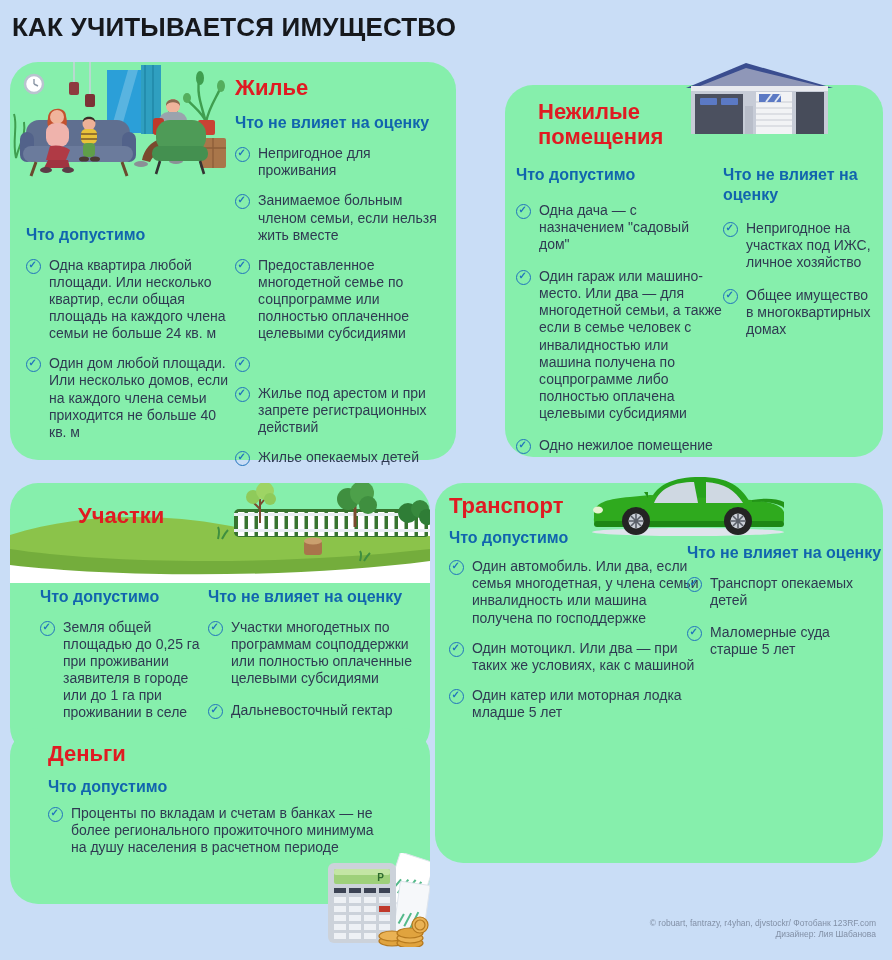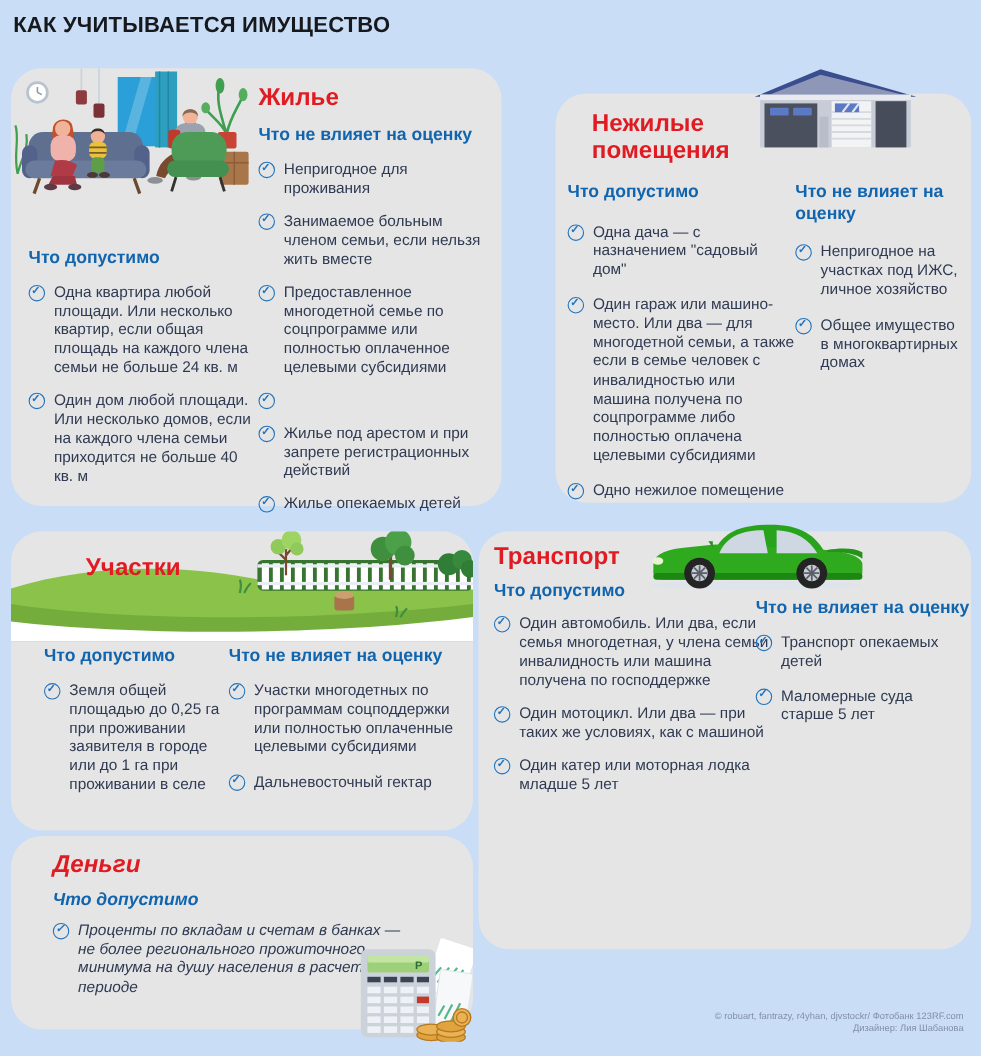--- a/index.html
+++ b/index.html
@@ -1,21 +1,21 @@
 <!DOCTYPE html>
 <html><head>
 <meta charset="utf-8">
 <style>
   html,body{margin:0;padding:0;}
   body{font-family:"Liberation Sans", sans-serif; background:#c9ddf6;}
   #canvas{position:relative; width:892px; height:960px; background:#c9ddf6; overflow:hidden;}
 
-  .page-title{position:absolute; left:12px; top:12px; font-size:20px; font-weight:800; color:#16181c; letter-spacing:.2px;}
-
-  .card{position:absolute; background:#e5e5e5; border-radius:28px;}
+  .page-title{position:absolute; left:12px; top:12px; font-size:26px; font-weight:800; color:#16181c; letter-spacing:.2px;}
+
+  .card{position:absolute; background:#86efac; border-radius:28px;}
 
   .red-title{font-size:22px; font-weight:800; color:#e01b22; line-height:1.15;}
   .blue-h{font-size:16px; font-weight:700; color:#1164ae; line-height:1.25;}
   .nowrap{white-space:nowrap;}
 
   .col{position:absolute;}
   .bullets{margin-top:12px;}
   .bullet{display:flex; gap:8px; margin-bottom:13px; font-size:14px; line-height:1.22; color:#2f3a52;}
   .bullet .check{flex:0 0 auto; width:13px; height:13px; border:1.6px solid #2173bd; border-radius:50%; position:relative; margin-top:2px;}
   .bullet .check::before{content:"✓"; position:absolute; left:1.5px; top:-1px; font-size:10px; font-weight:700; color:#2173bd;}
@@ -293,21 +293,21 @@
     <ellipse cx="10" cy="42" rx="5" ry="3.5" fill="#e8f3d2"></ellipse>
     <circle cx="48" cy="53" r="14" fill="#242424"></circle>
       <circle cx="48" cy="53" r="7.5" fill="#c9ced6"></circle>
     <path d="M48,46 V60 M41,53 H55 M43,48 L53,58 M53,48 L43,58" stroke="#5a5f68" stroke-width="1.6"></path>
     <circle cx="150" cy="53" r="14" fill="#242424"></circle>
       <circle cx="150" cy="53" r="7.5" fill="#c9ced6"></circle>
     <path d="M150,46 V60 M143,53 H157 M145,48 L155,58 M155,48 L145,58" stroke="#5a5f68" stroke-width="1.6"></path>
     <path d="M60,30 L56,24 L60,24 Z" fill="#239417"></path>
   </svg>
 
-  <div class="card" style="left:10px; top:760px; width:420px; height:176px;font-style:italic;">
+  <div class="card" style="left:10px; top:728px; width:420px; height:176px;">
     <div class="col" style="left:38px; top:13px; width:340px;">
       <div class="red-title">Деньги</div>
       <div class="blue-h" style="margin-top:11px;">Что допустимо</div>
       <div class="bullets" style="margin-top:8px;">
         <div class="bullet">
             <span class="check"></span>
             <span style="max-width:310px;">Проценты по вкладам и счетам в банках — не более регионального прожиточного минимума на душу населения в расчетном периоде</span>
           </div>
       </div>
     </div>

